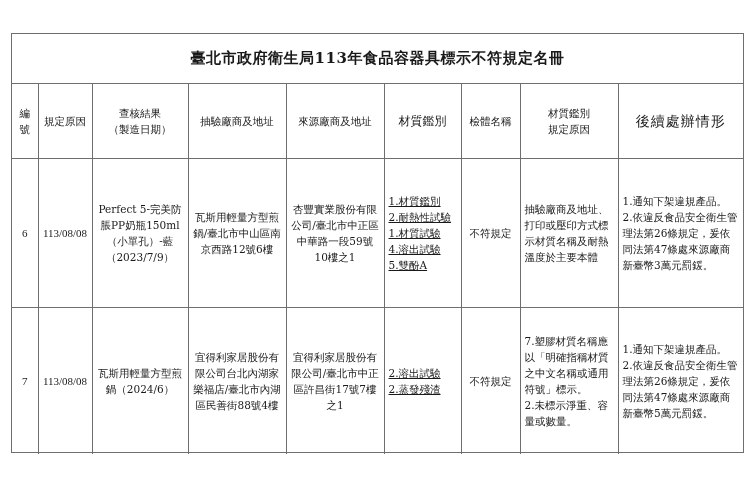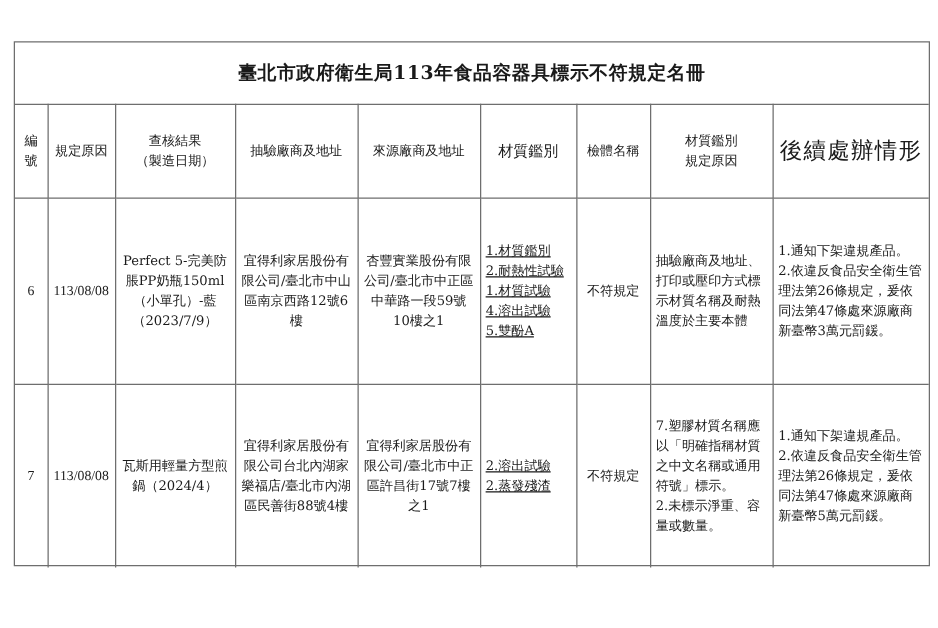--- a/index.html
+++ b/index.html
@@ -11,21 +11,21 @@
                border-bottom:1.5px solid #6e6e6e; display:flex; align-items:center; justify-content:center;
                font-weight:bold; font-size:15px; letter-spacing:0.5px; }
   table { position:absolute; left:0; top:49px; border-collapse:collapse; table-layout:fixed; width:731px; }
   td, th { border:1px solid #6e6e6e; padding:2px 4px; text-align:center; vertical-align:middle;
            font-size:10.5px; line-height:16px; font-weight:normal; }
   table tr:first-child th { border-top:none; }
   table tr td:first-child, table tr th:first-child { border-left:none;margin-top:16px; }
   table tr td:last-child, table tr th:last-child { border-right:none; }
   table tr:last-child td { border-bottom:none; }
   th { height:71px; }
-  th.big { font-size:18px; letter-spacing:1px; }
+  th.big { font-size:14px; letter-spacing:1px; }
   tr.row6 td { height:144px; }
   tr.row7 td { height:142px; }
   .left { text-align:left; }
   .list { display:inline-block; text-align:left; }
   .list div { white-space:nowrap;text-decoration:underline; }
   .num, .date { font-family:"Liberation Serif", serif; font-size:11px; }
 </style>
 </head>
 <body>
 
@@ -58,40 +58,40 @@
       <th>
         <div>材質鑑別</div>
         <div>規定原因</div>
       </th>
       <th class="big">後續處辦情形</th>
     </tr>
     <tr class="row6">
       <td class="num">6</td>
       <td class="date">113/08/08</td>
       <td>Perfect 5-完美防脹PP奶瓶150ml（小單孔）-藍（2023/7/9）</td>
-      <td>宜得利家居股份有限公司/臺北市中山區南京西路12號6樓</td>
+      <td>瓦斯用輕量方型煎鍋/臺北市中山區南京西路12號6樓</td>
       <td>杏豐實業股份有限公司/臺北市中正區中華路一段59號10樓之1</td>
       <td class="left">
         <div class="list">
           <div>1.材質鑑別</div>
           <div>2.耐熱性試驗</div>
           <div>1.材質試驗</div>
           <div>4.溶出試驗</div>
           <div>5.雙酚A</div>
         </div>
       </td>
       <td>不符規定</td>
       <td class="left" style="white-space:pre-line">抽驗廠商及地址、打印或壓印方式標示材質名稱及耐熱溫度於主要本體</td>
       <td class="left" style="white-space:pre-line">1.通知下架違規產品。
 2.依違反食品安全衛生管理法第26條規定，爰依同法第47條處來源廠商新臺幣3萬元罰鍰。</td>
     </tr>
     <tr class="row7">
       <td class="num">7</td>
       <td class="date">113/08/08</td>
-      <td>瓦斯用輕量方型煎鍋（2024/4）</td>
+      <td>瓦斯用輕量方型煎鍋（2024/6）</td>
       <td>宜得利家居股份有限公司台北內湖家樂福店/臺北市內湖區民善街88號4樓</td>
       <td>宜得利家居股份有限公司/臺北市中正區許昌街17號7樓之1</td>
       <td class="left">
         <div class="list">
           <div>2.溶出試驗</div>
           <div>2.蒸發殘渣</div>
         </div>
       </td>
       <td>不符規定</td>
       <td class="left" style="white-space:pre-line">7.塑膠材質名稱應以「明確指稱材質之中文名稱或通用符號」標示。

